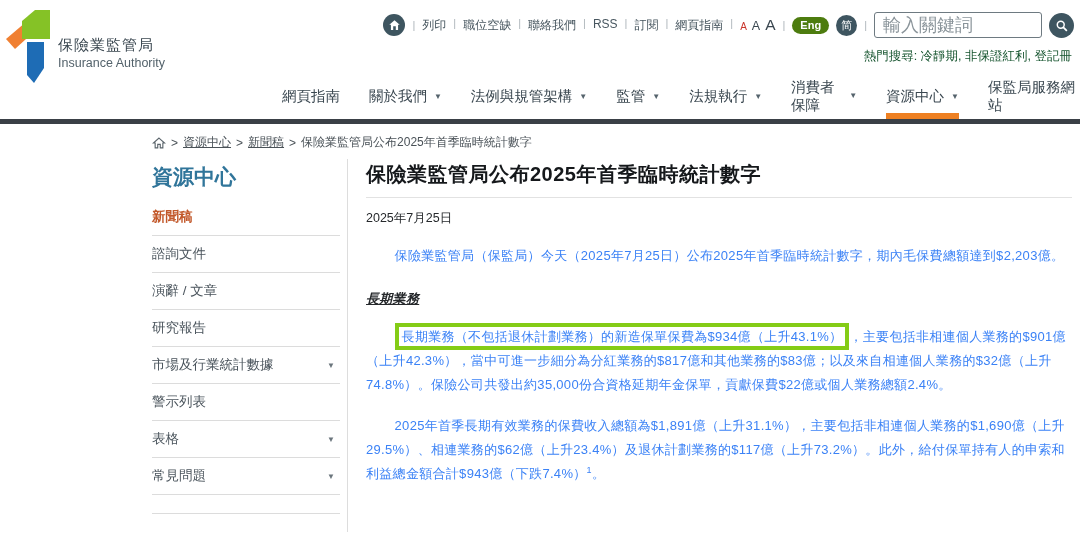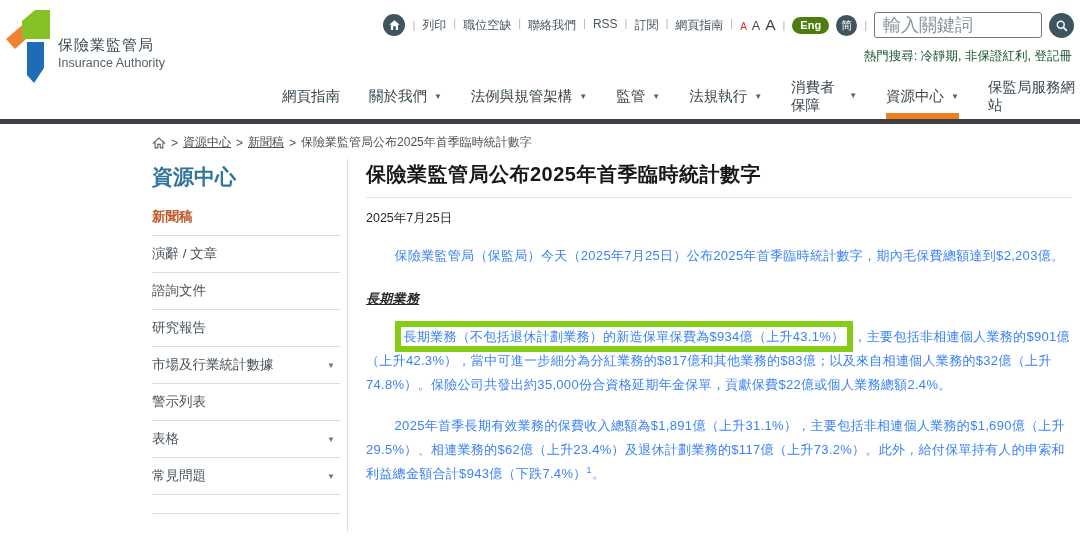--- a/index.html
+++ b/index.html
@@ -64,21 +64,21 @@
   .side-caret { font-size:8px; color:#6B767D; padding-right:3px; }
 
   .main { flex:1; border-left:1px solid #DDDDDD; padding:2px 8px 0 18px; }
   .article-title { font-size:20px; font-weight:700; color:#15181B; letter-spacing:0.5px;
     padding-bottom:9px; border-bottom:1px solid #E2E2E2; }
   .article-date { font-size:12.5px; color:#26292C; margin-top:12px; }
   .para { font-size:13px; color:#3b82f6; line-height:1.85; letter-spacing:0.3px; margin-top:17px; }
   .indent { text-indent:2.2em; }
   .section-heading { font-size:13px; font-weight:700; font-style:italic;
     text-decoration:underline; color:#26292C; margin-top:22px; letter-spacing:0.3px; }
-  .red-box { border:6px solid #84cc16; padding:2px 3px; }
+  .red-box { border:4px solid #84cc16; padding:2px 3px; }
   sup.fn { font-size:9px; }
 </style>
 </head>
 <body>
 
 <div class="header">
 
   <div class="logo">
     <svg width="46" height="76" viewBox="0 0 46 76">
       <polygon points="2,31 22,14 22,31 11,41" fill="#F08032"></polygon>
@@ -182,24 +182,24 @@
 
 <div class="content">
 
   <aside class="sidebar">
     <div class="sidebar-title">資源中心</div>
     <div id="sidebar-items">
         <div class="side-item active">
           <span>新聞稿</span>
         </div>
         <div class="side-item">
+          <span>諮詢文件</span>
+        </div>
+        <div class="side-item">
           <span>演辭 / 文章</span>
-        </div>
-        <div class="side-item">
-          <span>諮詢文件</span>
         </div>
         <div class="side-item">
           <span>研究報告</span>
         </div>
         <div class="side-item">
           <span>市場及行業統計數據</span>
           <span class="side-caret">▼</span>
         </div>
         <div class="side-item">
           <span>警示列表</span>

